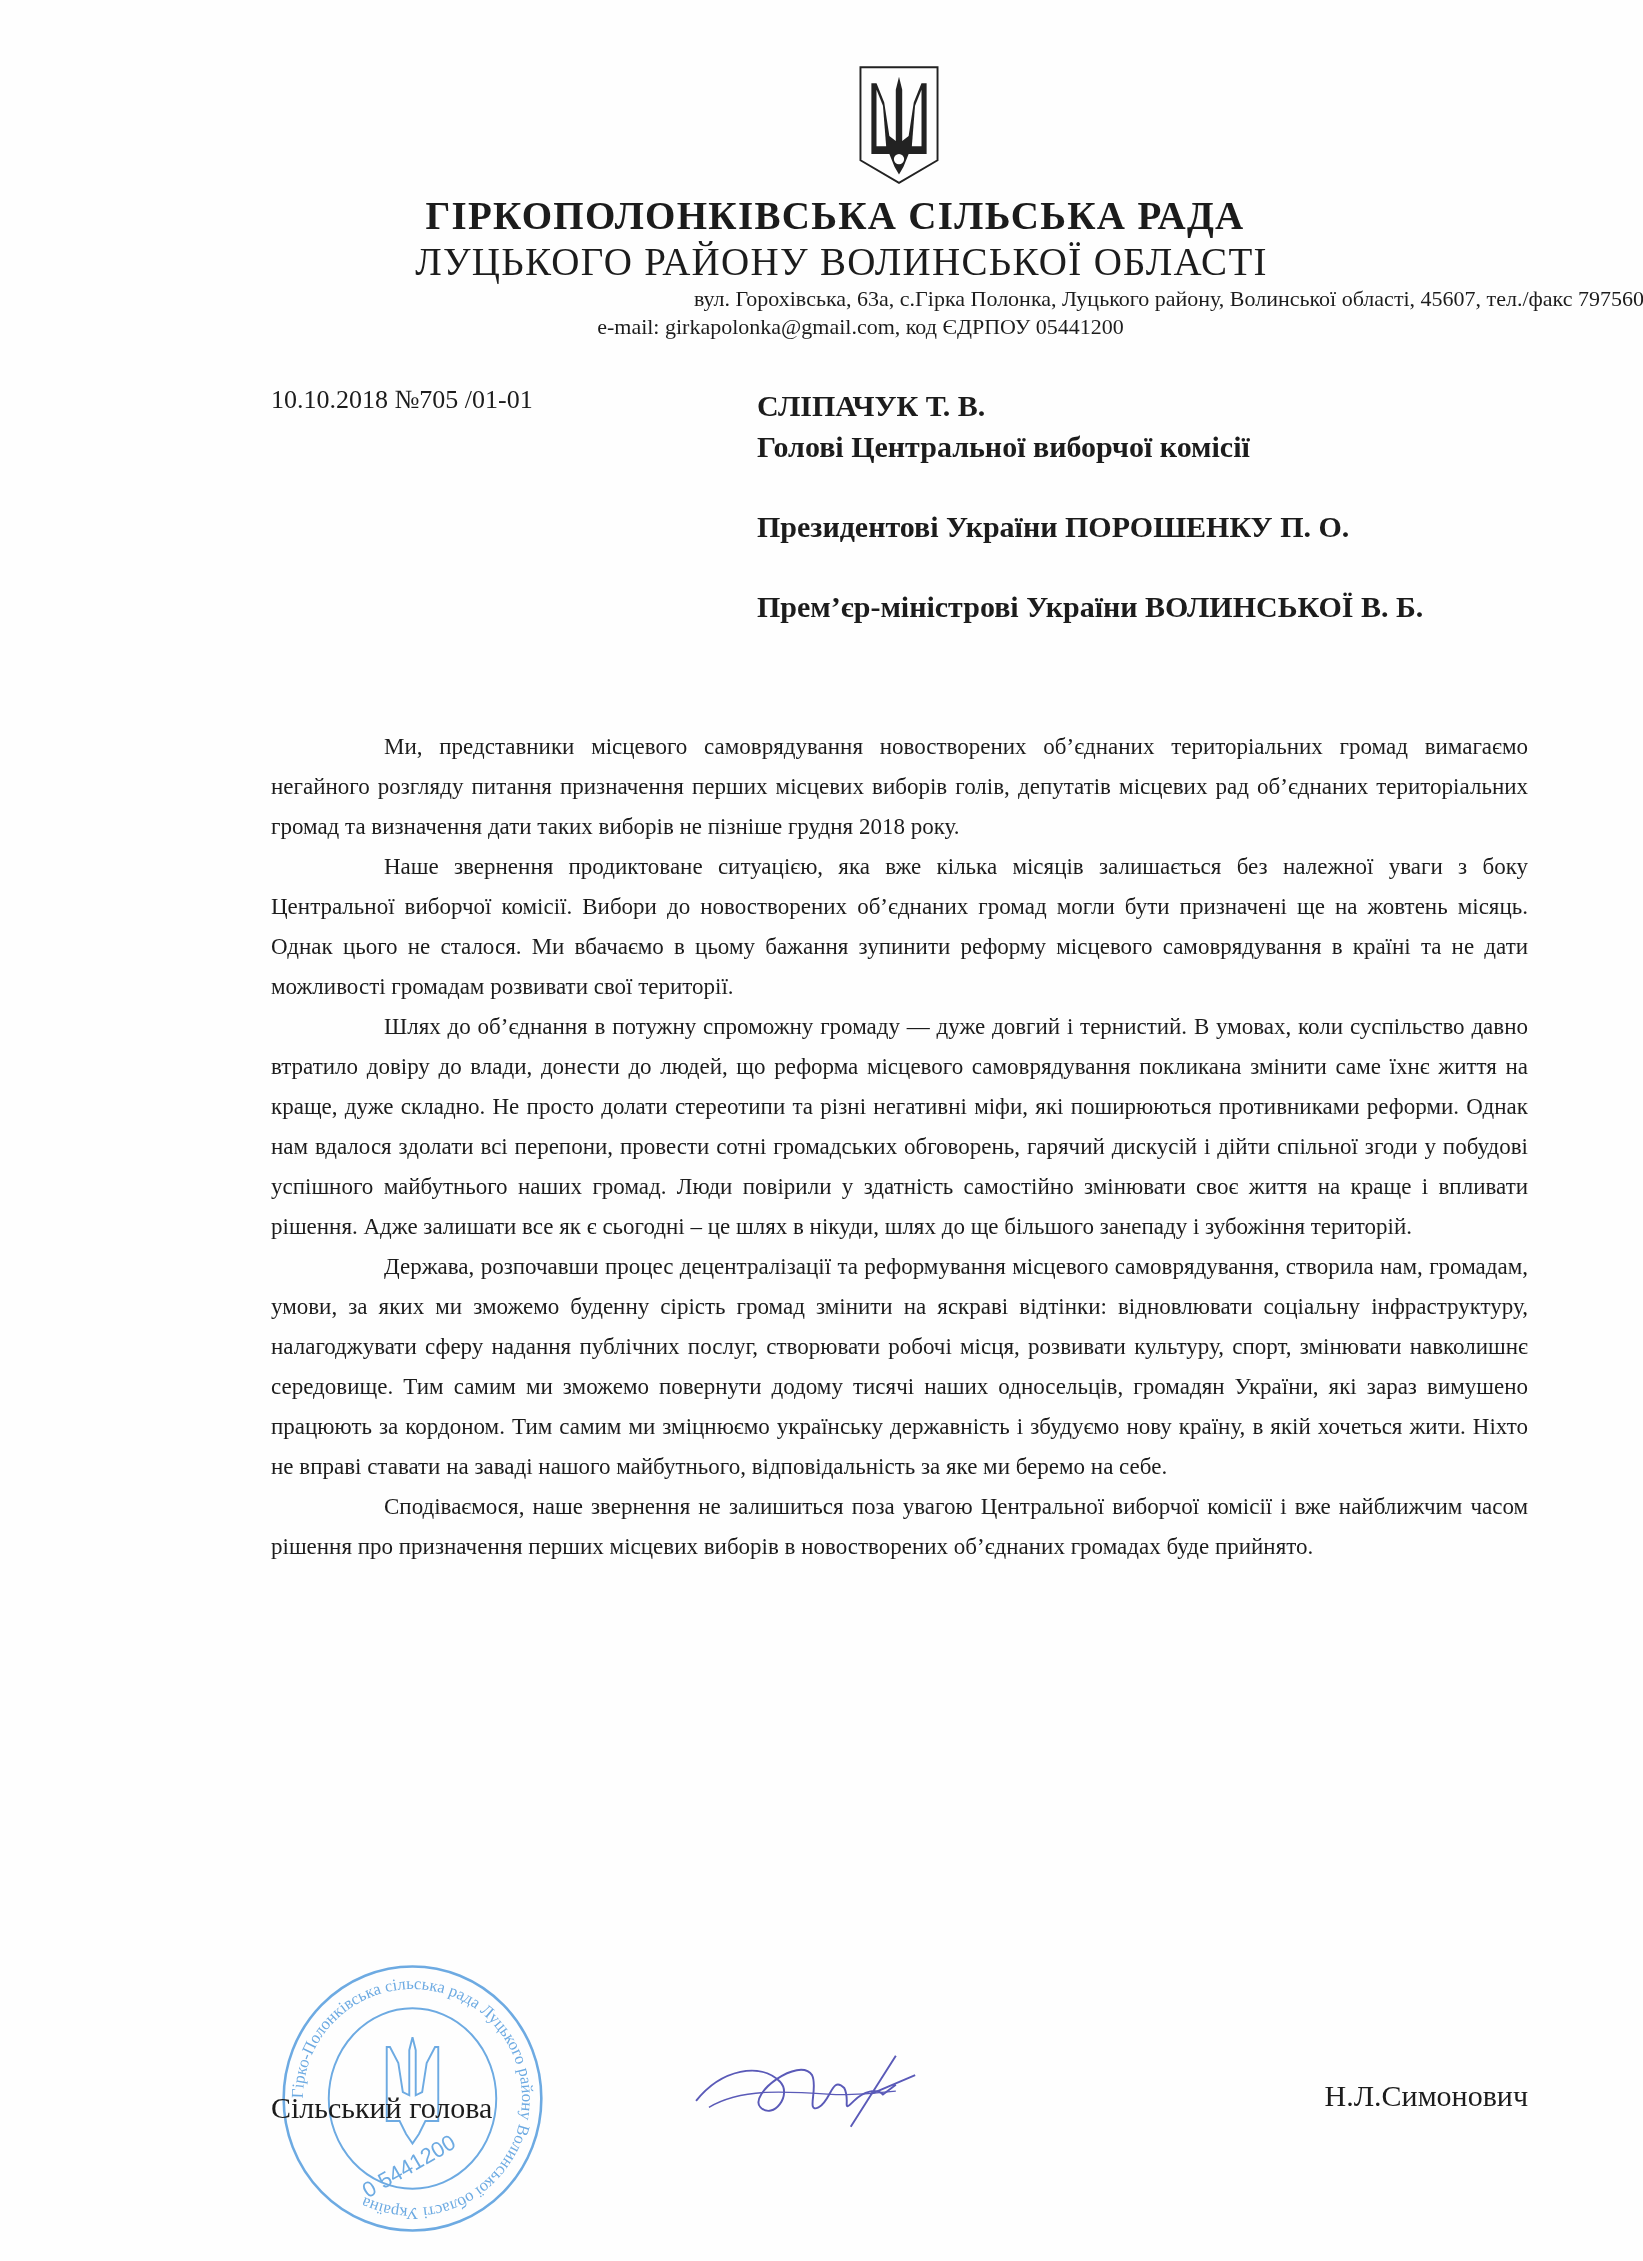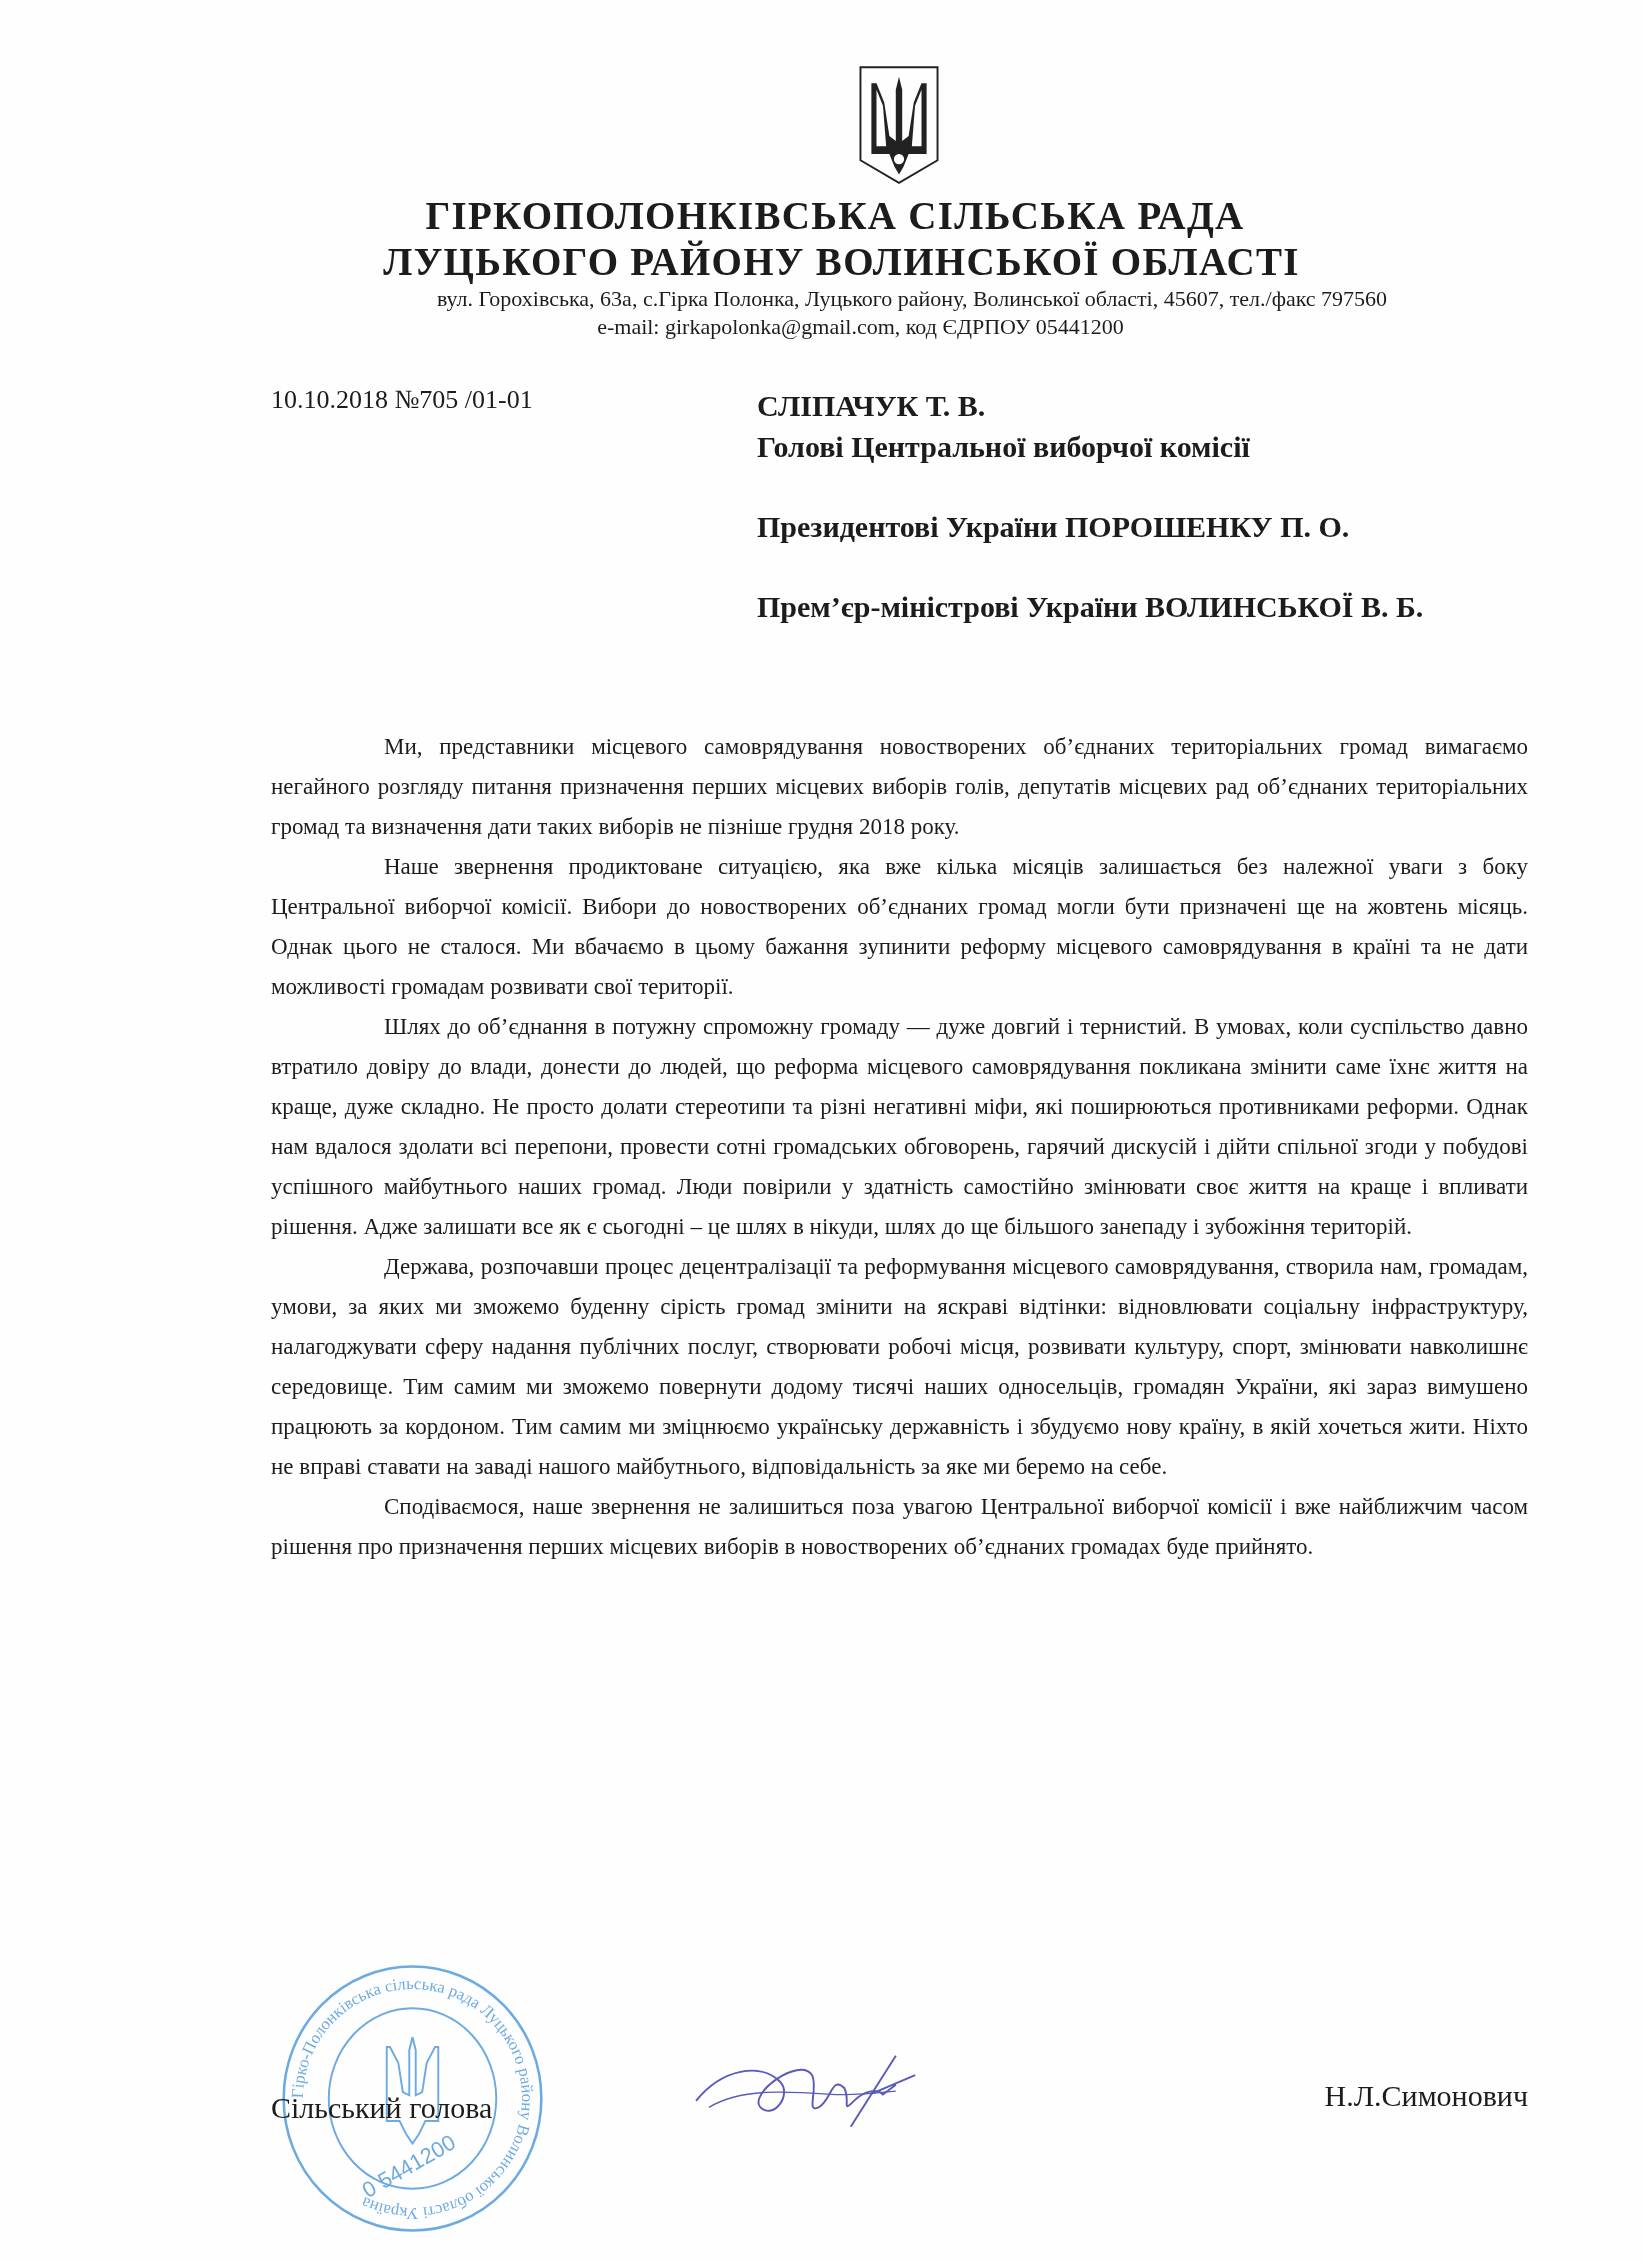--- a/index.html
+++ b/index.html
@@ -4,22 +4,22 @@
 <style>
   html, body { margin: 0; padding: 0; background: #ffffff; }
   body { width: 1644px; height: 2261px; position: relative; overflow: hidden;
          font-family: "Liberation Serif", "DejaVu Serif", serif; color: #1c1c1c; }
   .page { position: absolute; inset: 0; background: #fefefe; }
 
   .coat { position: absolute; left: 857px; top: 64px; width: 84px; height: 122px; }
 
   .header { position: absolute; left: 0; right: 0; top: 193px; text-align: center; }
   .org-line1 { font-weight: bold; font-size: 39px; letter-spacing: 1.3px; margin-left: 26px; line-height: 46px; }
-  .org-line2 { font-weight: bold; font-size: 39px; letter-spacing: 1.3px; margin-left: 39px; line-height: 46px; }
-  .addr { font-size: 22px; line-height: 28px; margin-left: 180px; }
+  .org-line2 { font-weight: normal; font-size: 39px; letter-spacing: 1.3px; margin-left: 39px; line-height: 46px; }
+  .addr { font-size: 22px; line-height: 28px; margin-left: 180px; text-align: right; }
   .email { font-size: 22px; line-height: 28px; margin-left: 77px; }
 
   .ref { position: absolute; left: 271px; top: 385px; font-size: 26px; }
   .recipients { position: absolute; left: 757px; top: 385px; font-weight: bold; font-size: 30px; line-height: 41px; }
   .recipients .gap { height: 39px; }
 
   .body-text { position: absolute; left: 271px; top: 699px; width: 1257px;
                font-size: 23px; line-height: 40px; text-align: justify; margin-top: 28px; }
   .body-text p { margin: 0; text-indent: 113px; }
 

